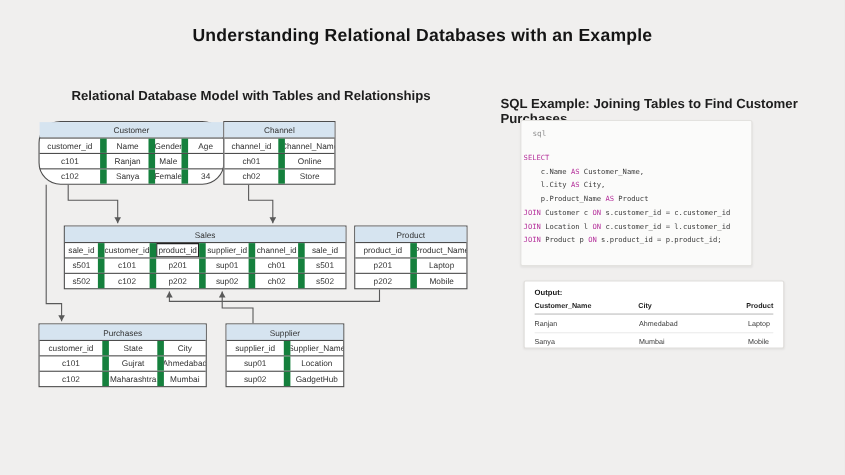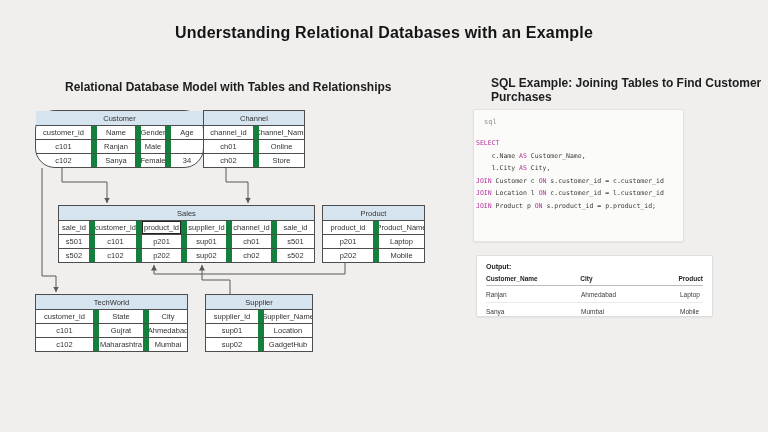--- a/index.html
+++ b/index.html
@@ -6,21 +6,21 @@
   .canvas {
     position:relative; width:768px; height:432px; background:#f0efee;
     font-family:"Liberation Sans", sans-serif; overflow:hidden;
   }
   .main-title {
     position:absolute; top:24px; left:0; right:0; text-align:center;
     font-size:16px; font-weight:bold; color:#141414; letter-spacing:.2px;
   }
   .subheading { position:absolute; font-size:12px; font-weight:bold; color:#1d1d1d; }
   #sub-left  { left:65px;  top:80px; }
-  #sub-right { left:455px; top:76px;margin-left:36px; }
+  #sub-right { left:455px; top:87px; }
 
   
   .dtable {
     position:absolute; background:#ffffff; border:1px solid #4d4d4d;
     box-sizing:border-box; font-size:7.5px; color:#333;
   }
   .trow { display:flex; height:14px; box-sizing:border-box; border-top:1px solid #4d4d4d; }
   .trow.title-row { border-top:none; background:#d6e4f0; font-size:7.5px; }
   .tcell {
     box-sizing:border-box; border-left:6px solid #15803d;
@@ -177,21 +177,21 @@
         <div class="tcell" style="flex: 0 0 50px;">p201</div>
         <div class="tcell" style="flex: 1 1 0%;">Laptop</div>
       </div>
       <div class="trow">
         <div class="tcell" style="flex: 0 0 50px;">p202</div>
         <div class="tcell" style="flex: 1 1 0%;">Mobile</div>
       </div>
     </div>
   <div class="dtable" id="tbl-location">
       <div class="trow title-row">
-        <div class="title-cell">TechWorld</div>
+        <div class="title-cell">Purchases</div>
       </div>
       <div class="trow">
         <div class="tcell" style="flex: 0 0 57px;">customer_id</div>
         <div class="tcell" style="flex: 0 0 50px;">State</div>
         <div class="tcell" style="flex: 1 1 0%;">City</div>
       </div>
       <div class="trow">
         <div class="tcell" style="flex: 0 0 57px;">c101</div>
         <div class="tcell" style="flex: 0 0 50px;">Gujrat</div>
         <div class="tcell" style="flex: 1 1 0%;">Ahmedabad</div>
@@ -219,20 +219,21 @@
         <div class="tcell" style="flex: 1 1 0%;">GadgetHub</div>
       </div>
     </div>
 
   <div class="sql-panel">
     <div class="sql-label">sql</div>
     <div id="sql-code">
         <div class="code-line"><span class="kw">SELECT</span></div>
         <div class="code-line"><span>    c.Name </span><span class="kw">AS</span><span> Customer_Name,</span></div>
         <div class="code-line"><span>    l.City </span><span class="kw">AS</span><span> City,</span></div>
+        <div class="code-line"><span>    p.Product_Name </span><span class="kw">AS</span><span> Product</span></div>
         <div class="code-line"><span class="kw">JOIN</span><span> Customer c </span><span class="kw">ON</span><span> s.customer_id = c.customer_id</span></div>
         <div class="code-line"><span class="kw">JOIN</span><span> Location l </span><span class="kw">ON</span><span> c.customer_id = l.customer_id</span></div>
         <div class="code-line"><span class="kw">JOIN</span><span> Product p </span><span class="kw">ON</span><span> s.product_id = p.product_id;</span></div>
       </div>
   </div>
 
   <div class="out-panel">
     <div class="out-label">Output:</div>
     <div class="out-header" id="out-header">
         <div class="oc-0">Customer_Name</div>

